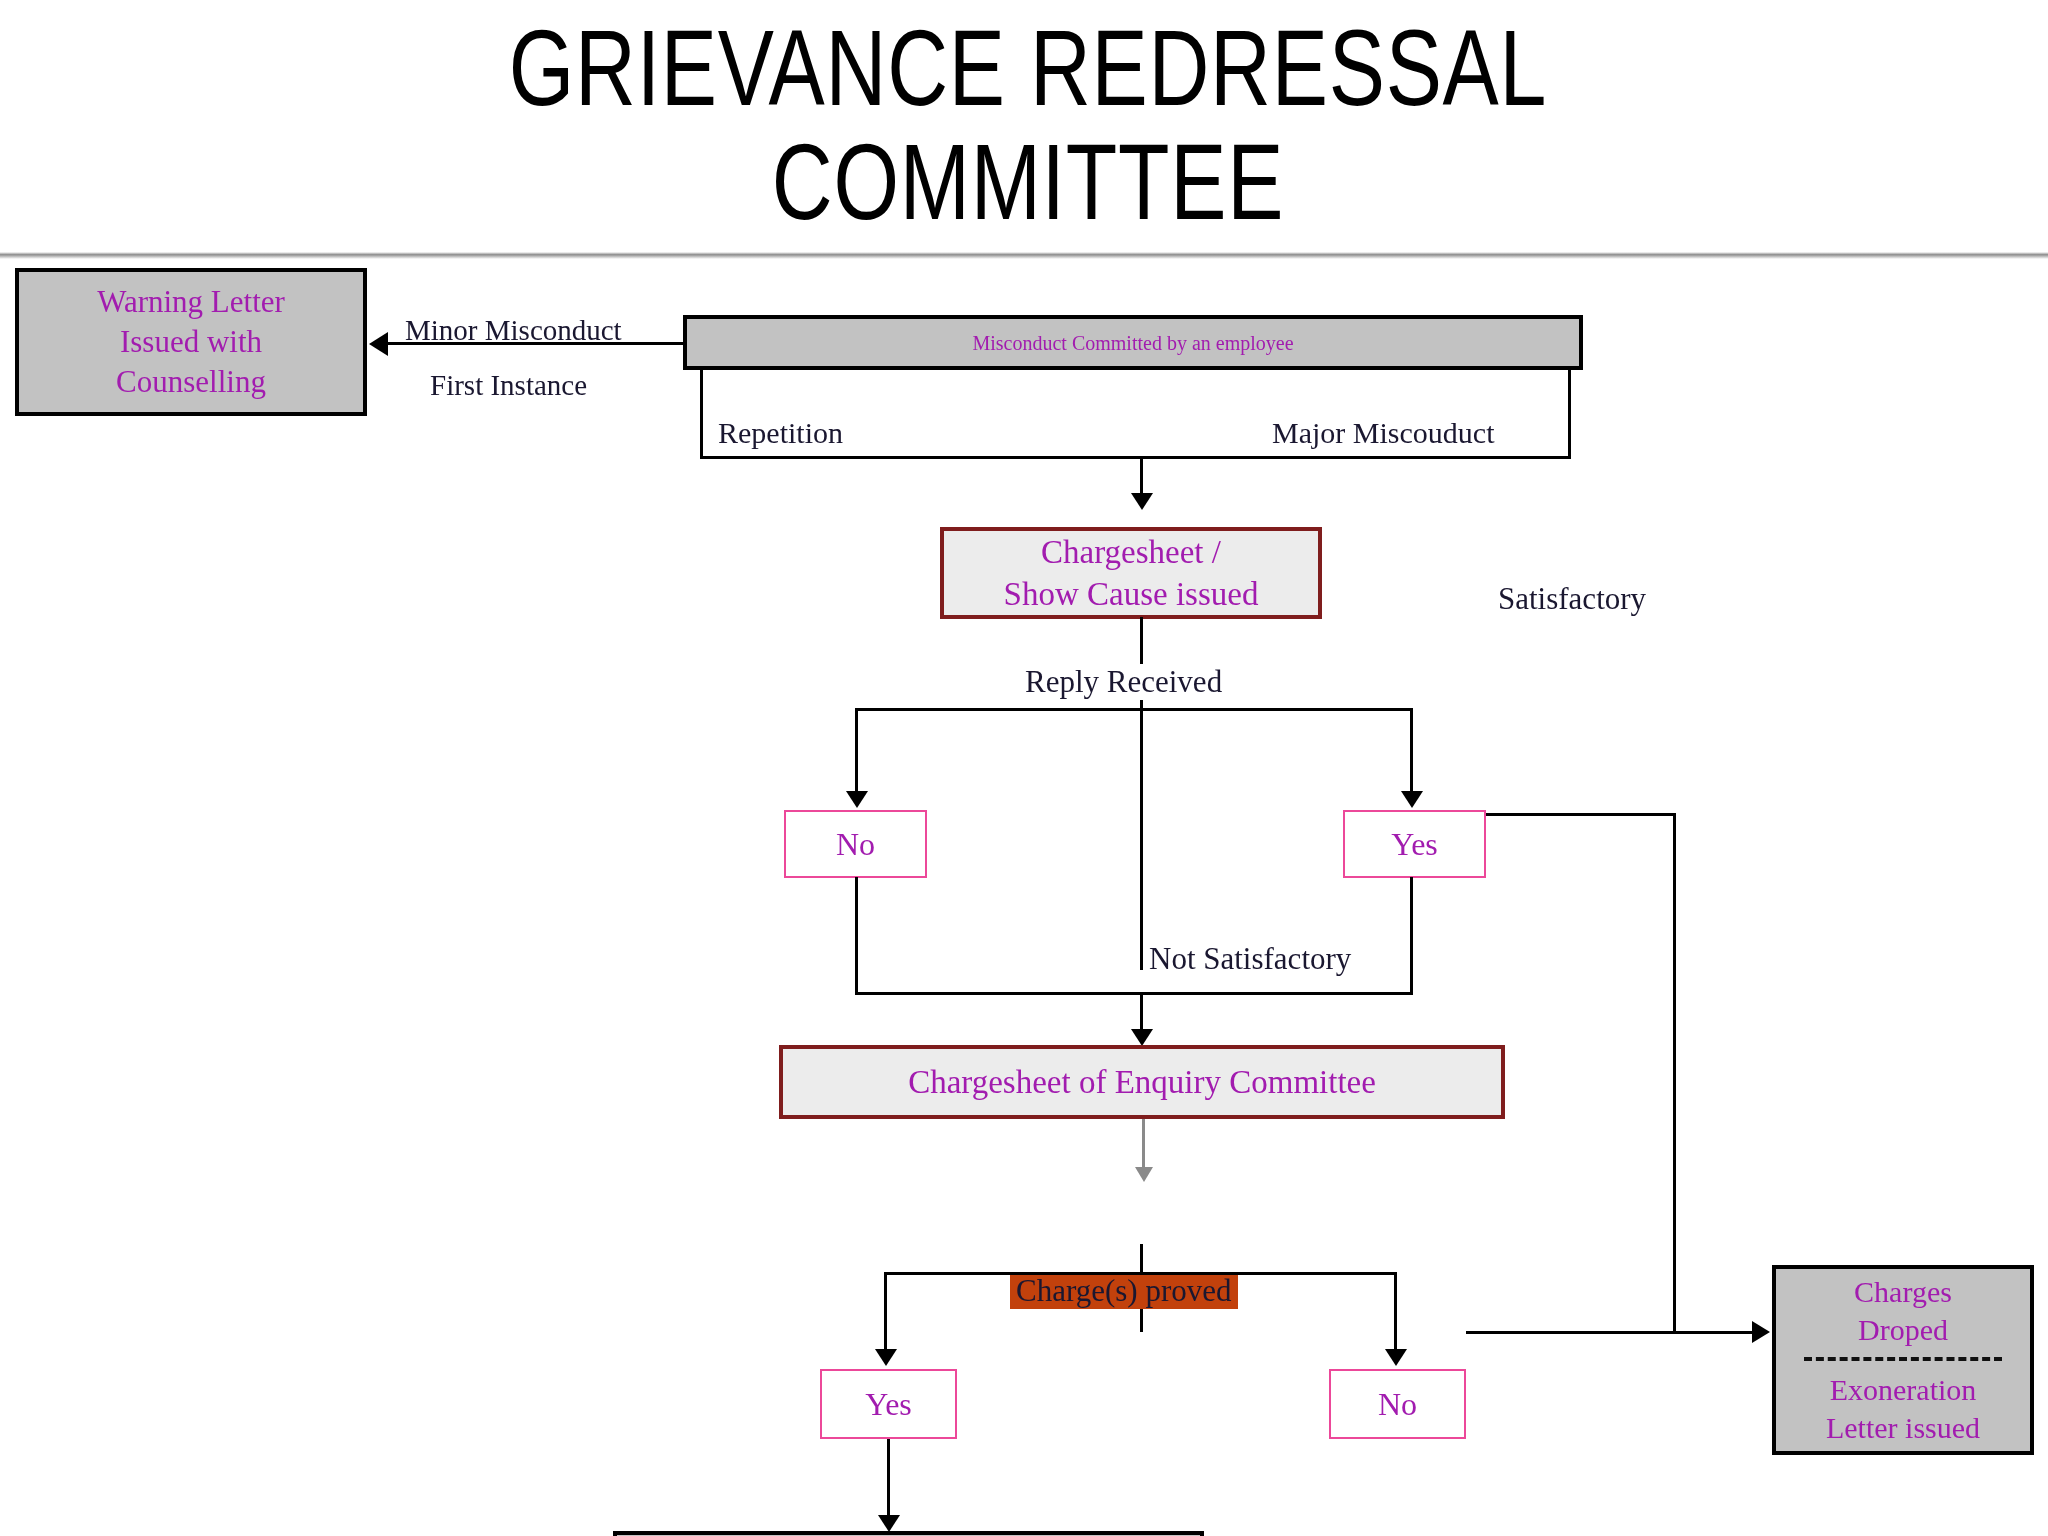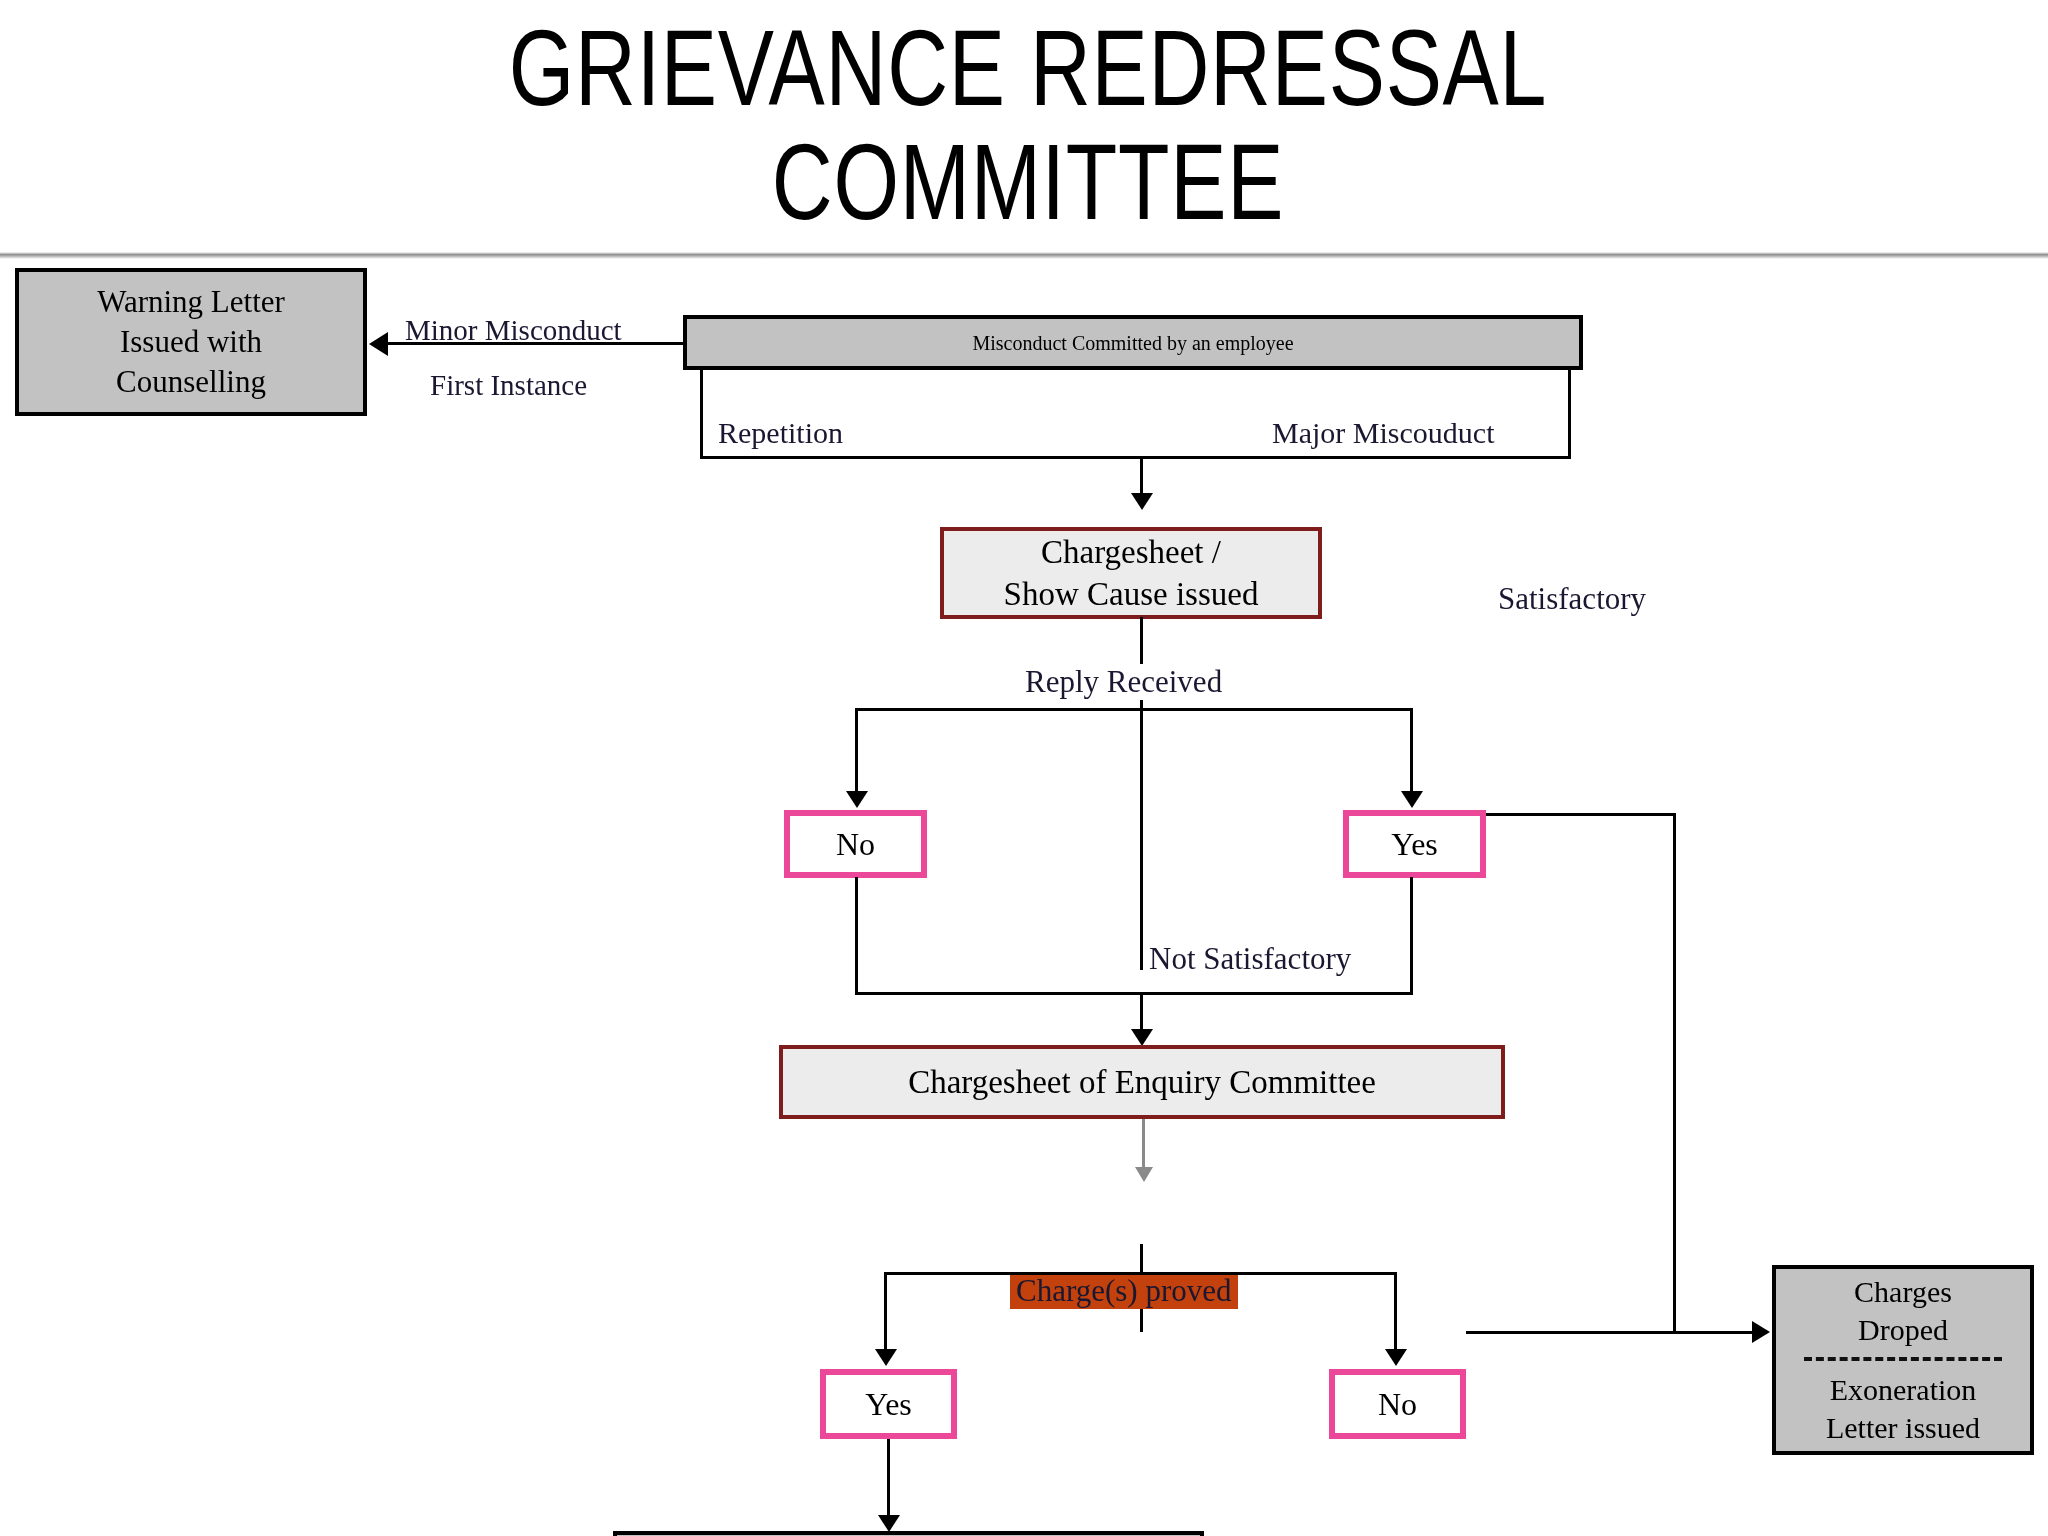--- a/index.html
+++ b/index.html
@@ -25,26 +25,26 @@
     position:absolute;left:0;top:252px;width:2048px;height:7px;
     background:linear-gradient(to bottom,#ffffff 0%,#8d8d8d 38%,#c9c9c9 70%,#ffffff 100%);
   }
 
   
   #flow{position:absolute;left:0;top:259px;width:2048px;height:1277px;}
 
   
   .node{position:absolute;box-sizing:border-box;display:flex;
         flex-direction:column;align-items:center;justify-content:center;
-        text-align:center;color:#000000;}
+        text-align:center;color:#a21caf;}
   .node .ln{display:block;white-space:nowrap;}
 
   .fill-dark{background:#c2c2c2;border:4px solid #000000;}
   .fill-light{background:#ececec;border:4px solid #7f1d1d;}
-  .fill-white{background:#ffffff;border:6px solid #ec4899;}
+  .fill-white{background:#ffffff;border:2px solid #ec4899;}
 
   
   .hline{position:absolute;background:#000000;height:3px;}
   .vline{position:absolute;background:#000000;width:3px;}
   .vline-gray{position:absolute;background:#8a8a8a;width:3px;}
 
   .arrow-down{position:absolute;width:0;height:0;
     border-left:11px solid transparent;border-right:11px solid transparent;
     border-top:17px solid #000000;}
   .arrow-down-gray{position:absolute;width:0;height:0;

